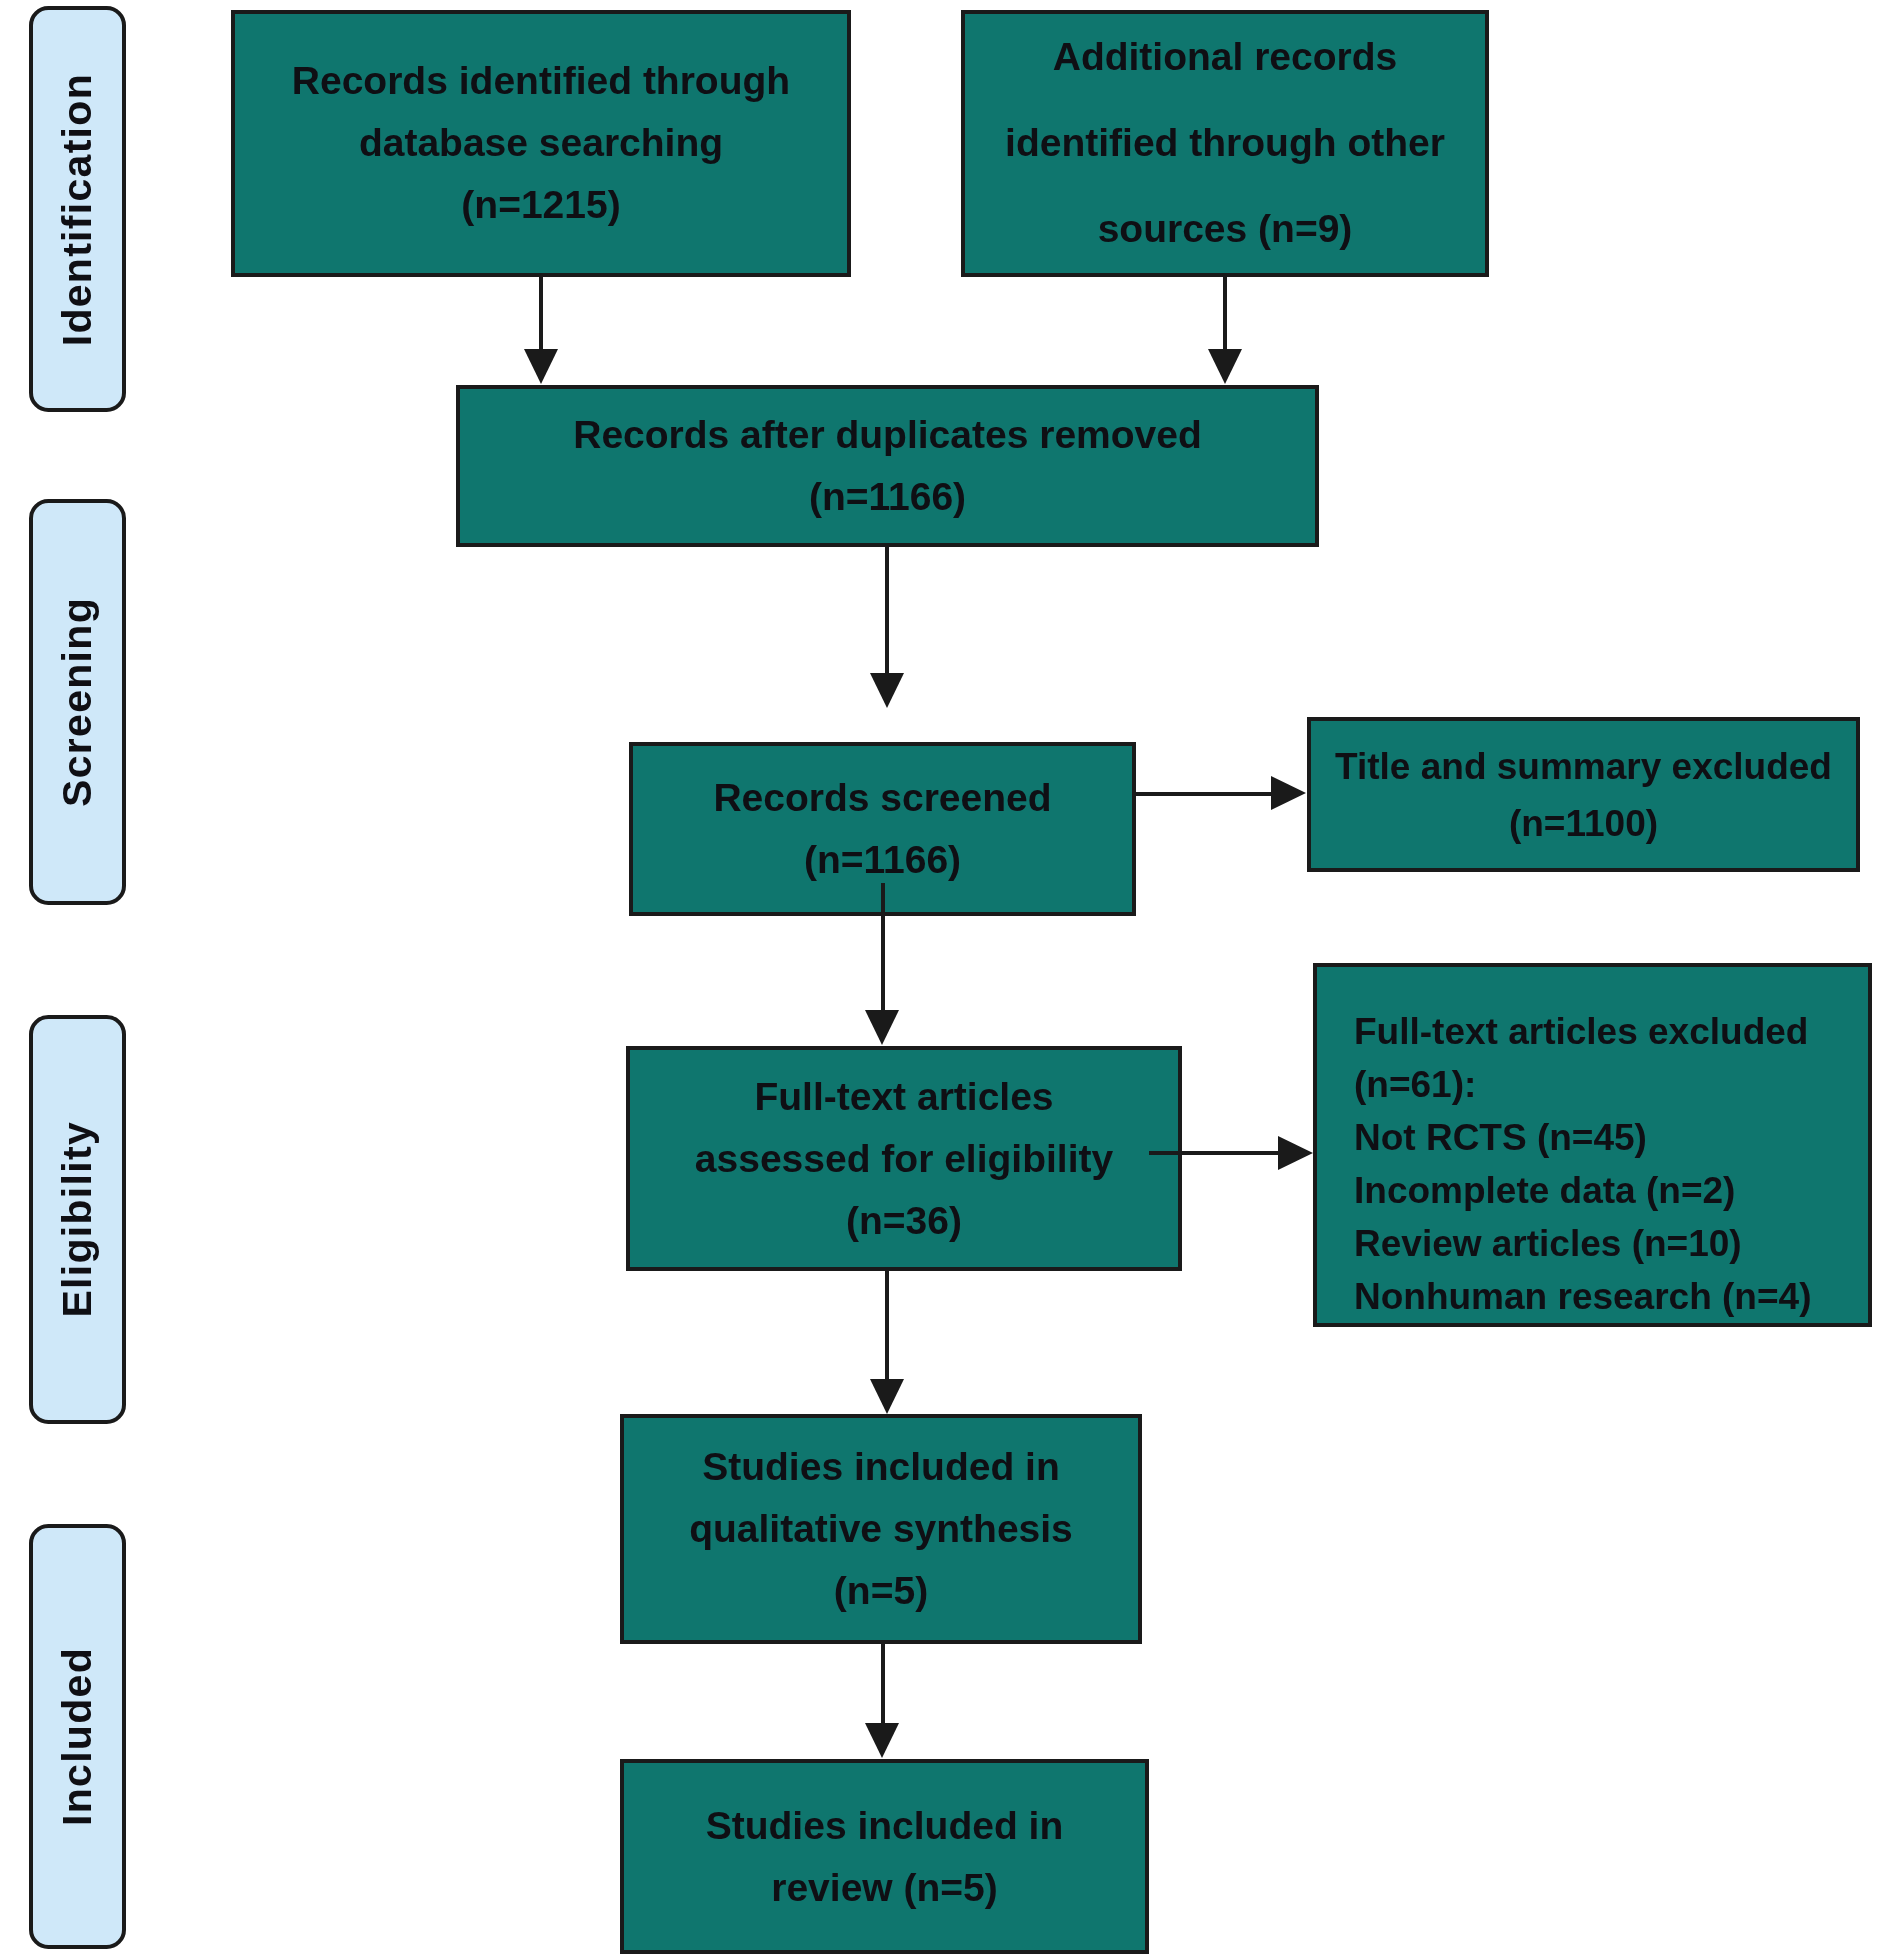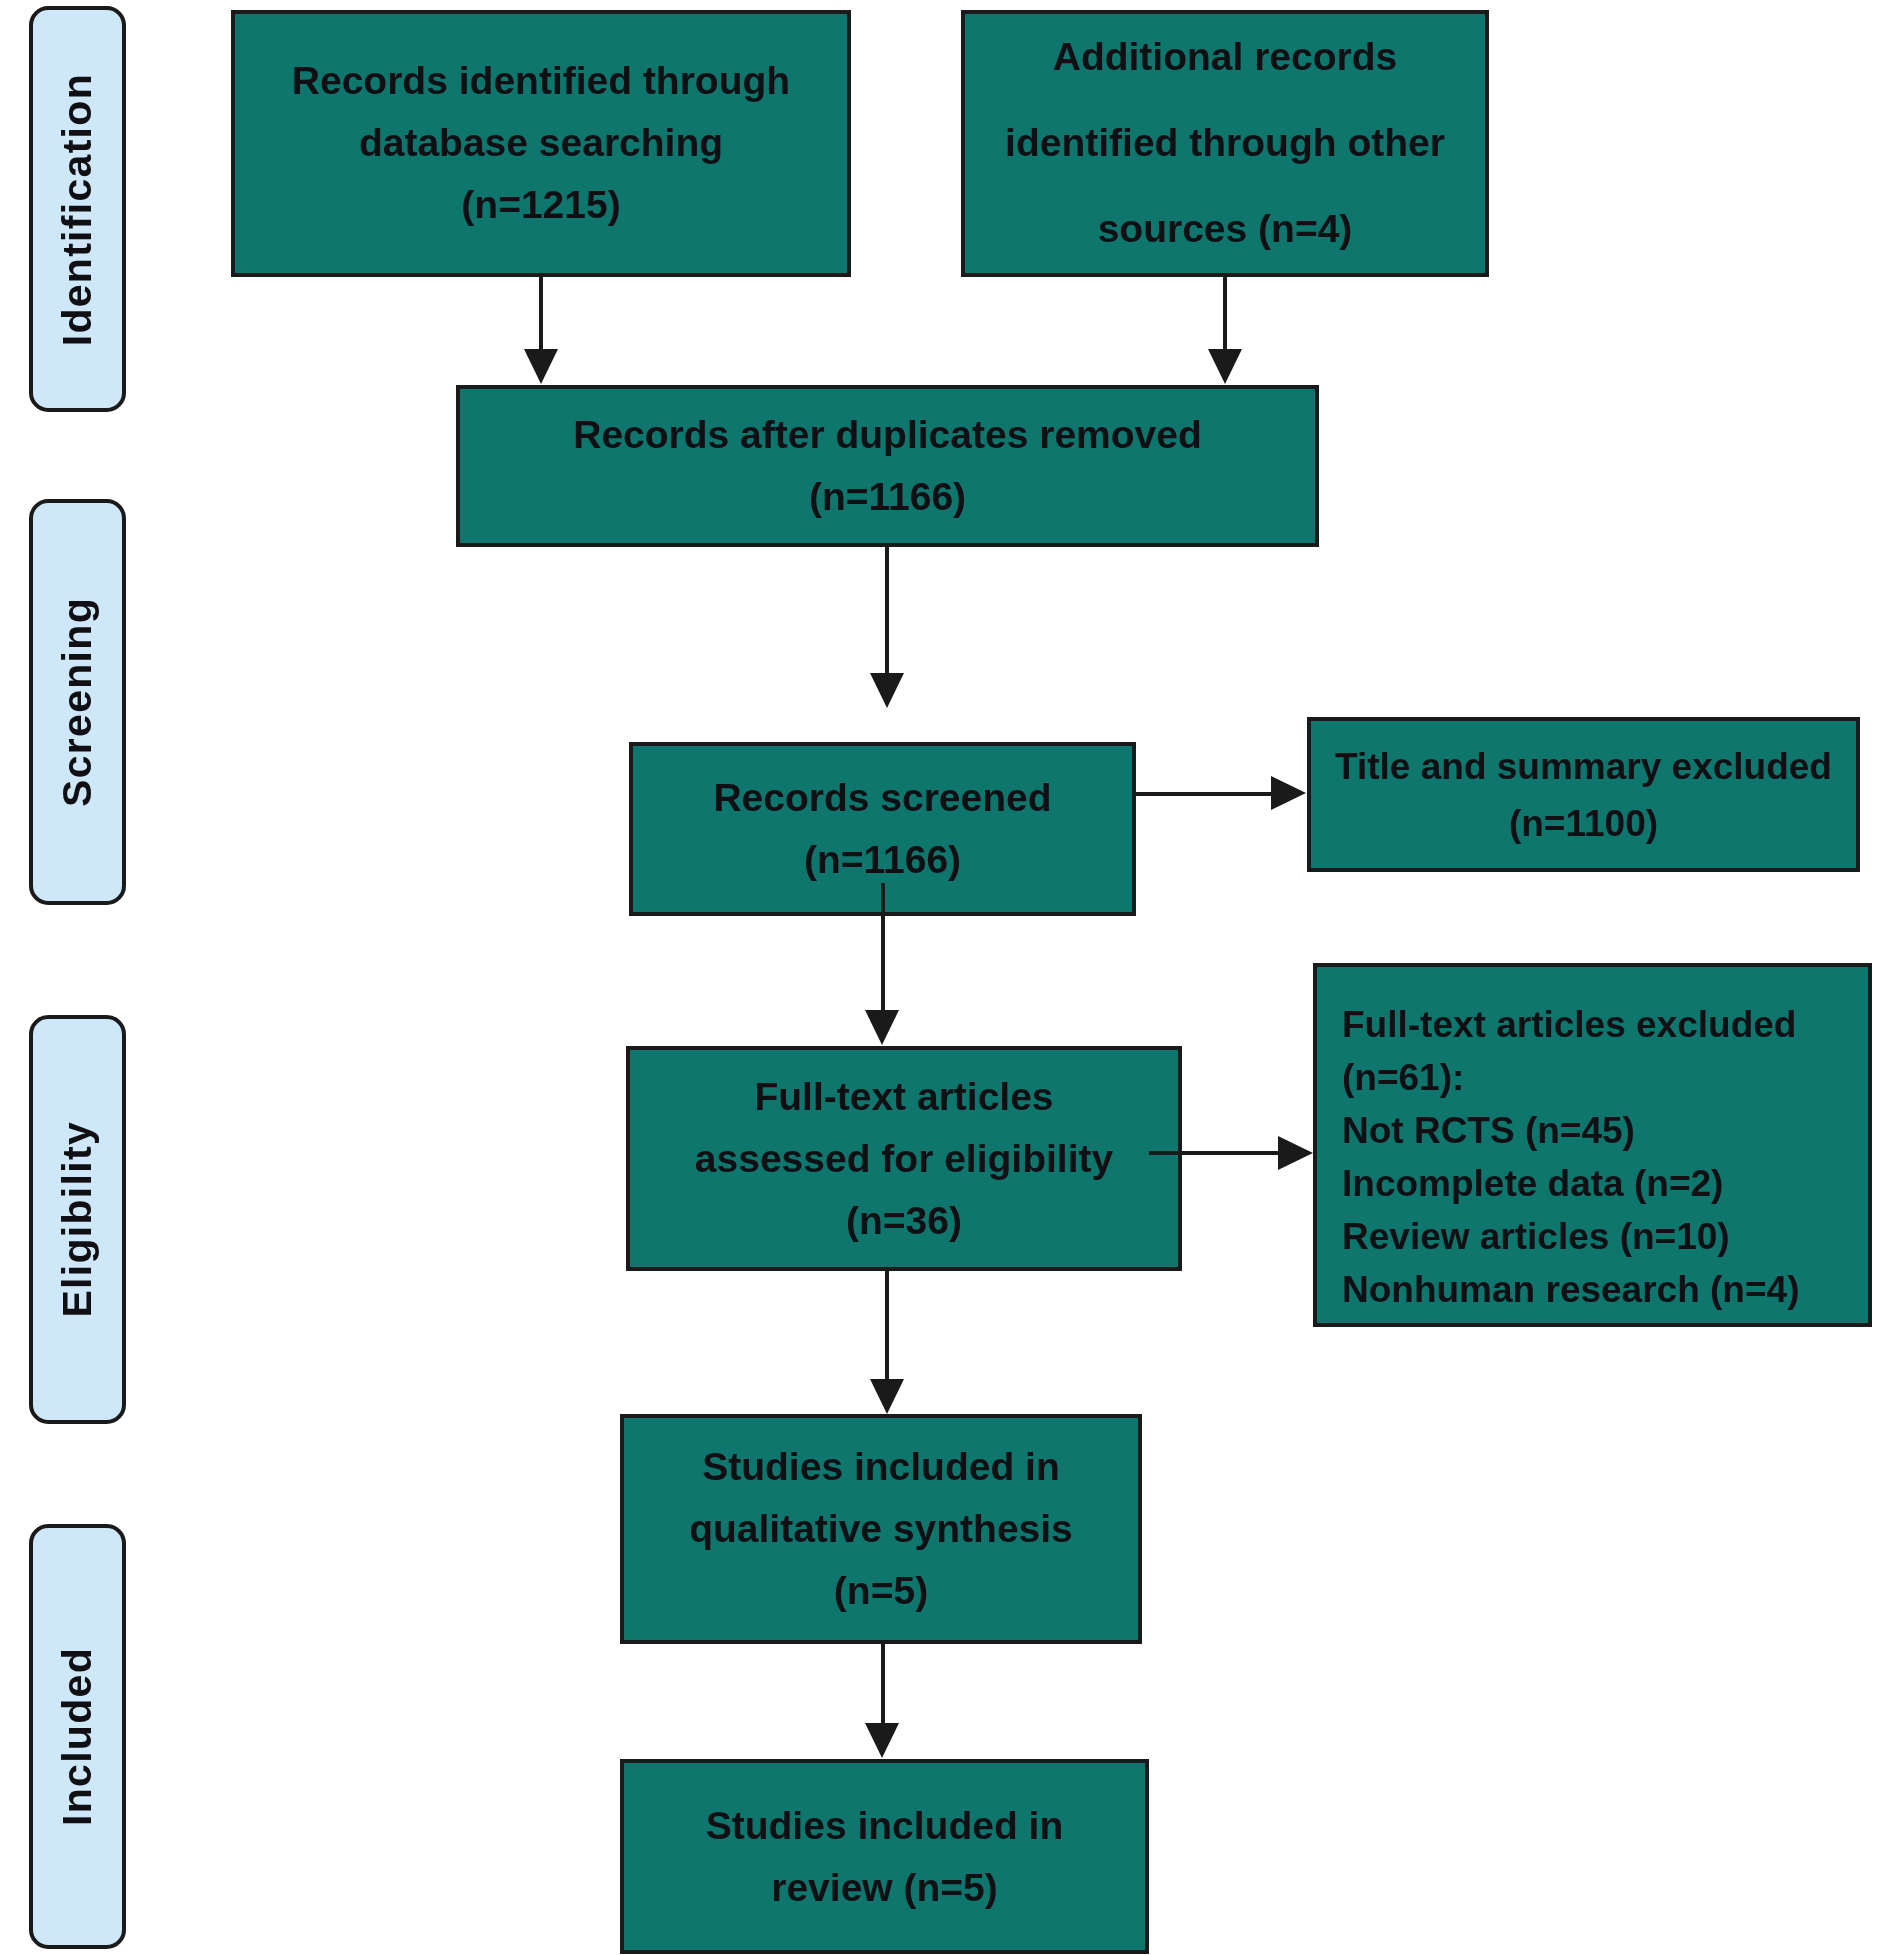--- a/index.html
+++ b/index.html
@@ -27,22 +27,22 @@
     align-items:center;
     text-align:center;
     font-weight:bold;
     font-size:39px;
     line-height:62px;
   }
   .box .line{white-space:nowrap;}
   .box.left-align{
     align-items:flex-start;
     text-align:left;
-    padding-left:25px;
-    justify-content:center;
+    padding-left:37px;
+    justify-content:flex-end;
     padding-top:24.5px;
     font-size:37px;
     line-height:53px;
   }
   .stage-pill{
     position:absolute;
     background:var(--stage-fill);
     border:4.5px solid var(--border);
     border-radius:19.3px;
     box-sizing:border-box;
@@ -92,21 +92,21 @@
   </div>
 
   <div class="box" style="left:231px;top:9.7px;width:620px;height:267px;">
     <div class="line">Records identified through</div>
     <div class="line">database searching</div>
     <div class="line">(n=1215)</div>
   </div>
   <div class="box" style="left:961px;top:9.7px;width:528px;height:267px;gap:24px;">
     <div class="line">Additional records</div>
     <div class="line">identified through other</div>
-    <div class="line">sources (n=4)</div>
+    <div class="line">sources (n=9)</div>
   </div>
 
   <div class="box" style="left:456px;top:385px;width:863px;height:162px;">
     <div class="line">Records after duplicates removed</div>
     <div class="line">(n=1166)</div>
   </div>
 
   <div class="box" style="left:629px;top:742px;width:507px;height:174px;">
     <div class="line">Records screened</div>
     <div class="line">(n=1166)</div>

